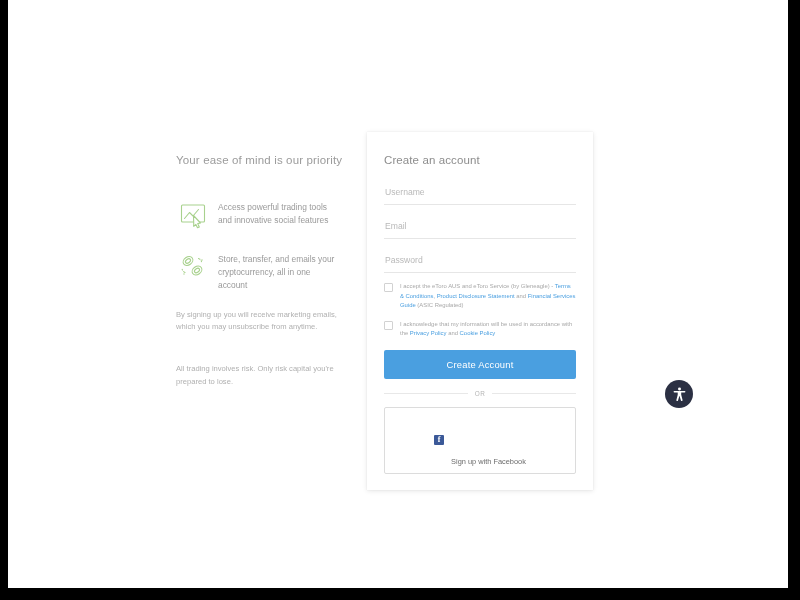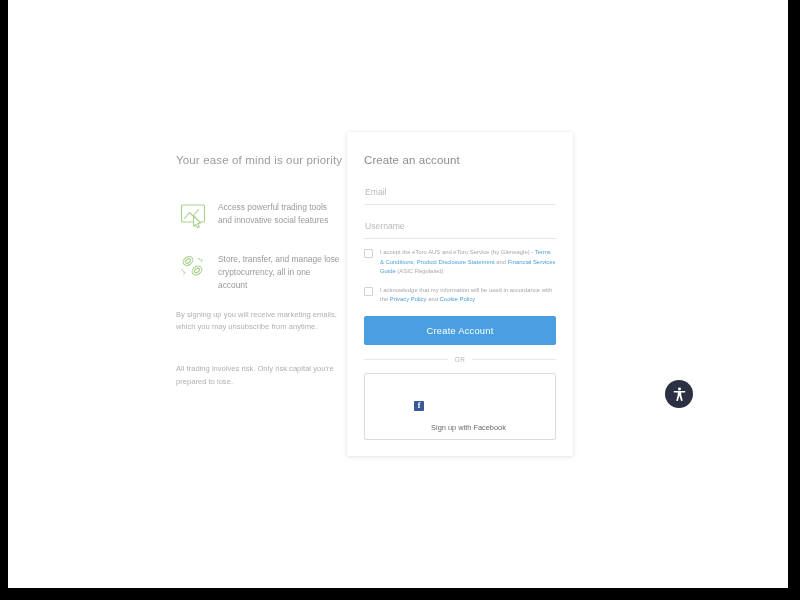--- a/index.html
+++ b/index.html
@@ -75,21 +75,21 @@
     font-size: 7.6px;
     line-height: 1.6;
     color: #b0b0b0;
     margin-top: 14px;
   }
   .fineprint.second { margin-top: 30px; }
 
   
   .card {
     position: absolute;
-    left: 339px;
+    left: 359px;
     top: 132px;
     width: 226px;
     background: #ffffff;
     box-shadow: 0 1px 5px rgba(0,0,0,0.10), 0 0 1px rgba(0,0,0,0.10);
     padding: 22px 17px 16px 17px;
   }
 
   .card-title {
     font-size: 11.5px;
     color: #8d8d8d;
@@ -252,36 +252,37 @@
           <ellipse cx="12" cy="12" rx="5.2" ry="4" transform="rotate(-35 12 12)"></ellipse>
           <ellipse cx="12" cy="12" rx="2.8" ry="1.8" transform="rotate(-35 12 12)"></ellipse>
           <ellipse cx="21" cy="21.5" rx="5.2" ry="4" transform="rotate(-35 21 21.5)"></ellipse>
           <ellipse cx="21" cy="21.5" rx="2.8" ry="1.8" transform="rotate(-35 21 21.5)"></ellipse>
           <path d="M22.5 9.5c1.5.6 2.6 1.7 3 3.1" stroke-dasharray="1.6 2"></path>
           <path d="M9 23.5c-1.4-.7-2.4-1.8-2.8-3.2" stroke-dasharray="1.6 2"></path>
           <circle cx="26" cy="11" r="0.7" fill="#a8d18d" stroke="none"></circle>
           <circle cx="8" cy="25" r="0.7" fill="#a8d18d" stroke="none"></circle>
         </svg>
       </span>
-      <span class="benefit-text">Store, transfer, and manage lose cryptocurrency, all in one account</span>
+      <span class="benefit-text">Store, transfer, and emails your cryptocurrency, all in one account</span>
     </div>
 
     <div class="fineprint">By signing up you will receive marketing emails, which you may unsubscribe from anytime.</div>
 
     <div class="fineprint second">All trading involves risk. Only risk capital you're prepared to lose.</div>
   </div>
 
   <div class="card">
 
     <div class="card-title">Create an account</div>
 
+    <input class="field" type="text" placeholder="Username" style="">
+
     <input class="field" type="text" placeholder="Email" style="">
 
-    <input class="field" type="text" placeholder="Username" style="">
-
+    <input class="field" type="password" placeholder="Password" style="">
 
     <div class="consent">
       <span class="checkbox"></span>
       <span class="consent-text">
         <span>I accept the eToro AUS and eToro Service (by Gleneagle) - </span><a href="#">Terms &amp; Conditions</a><span>, </span><a href="#">Product Disclosure Statement</a><span> and </span><a href="#">Financial Services Guide</a><span> (ASIC Regulated)</span>
       </span>
     </div>
 
     <div class="consent">
       <span class="checkbox"></span>

